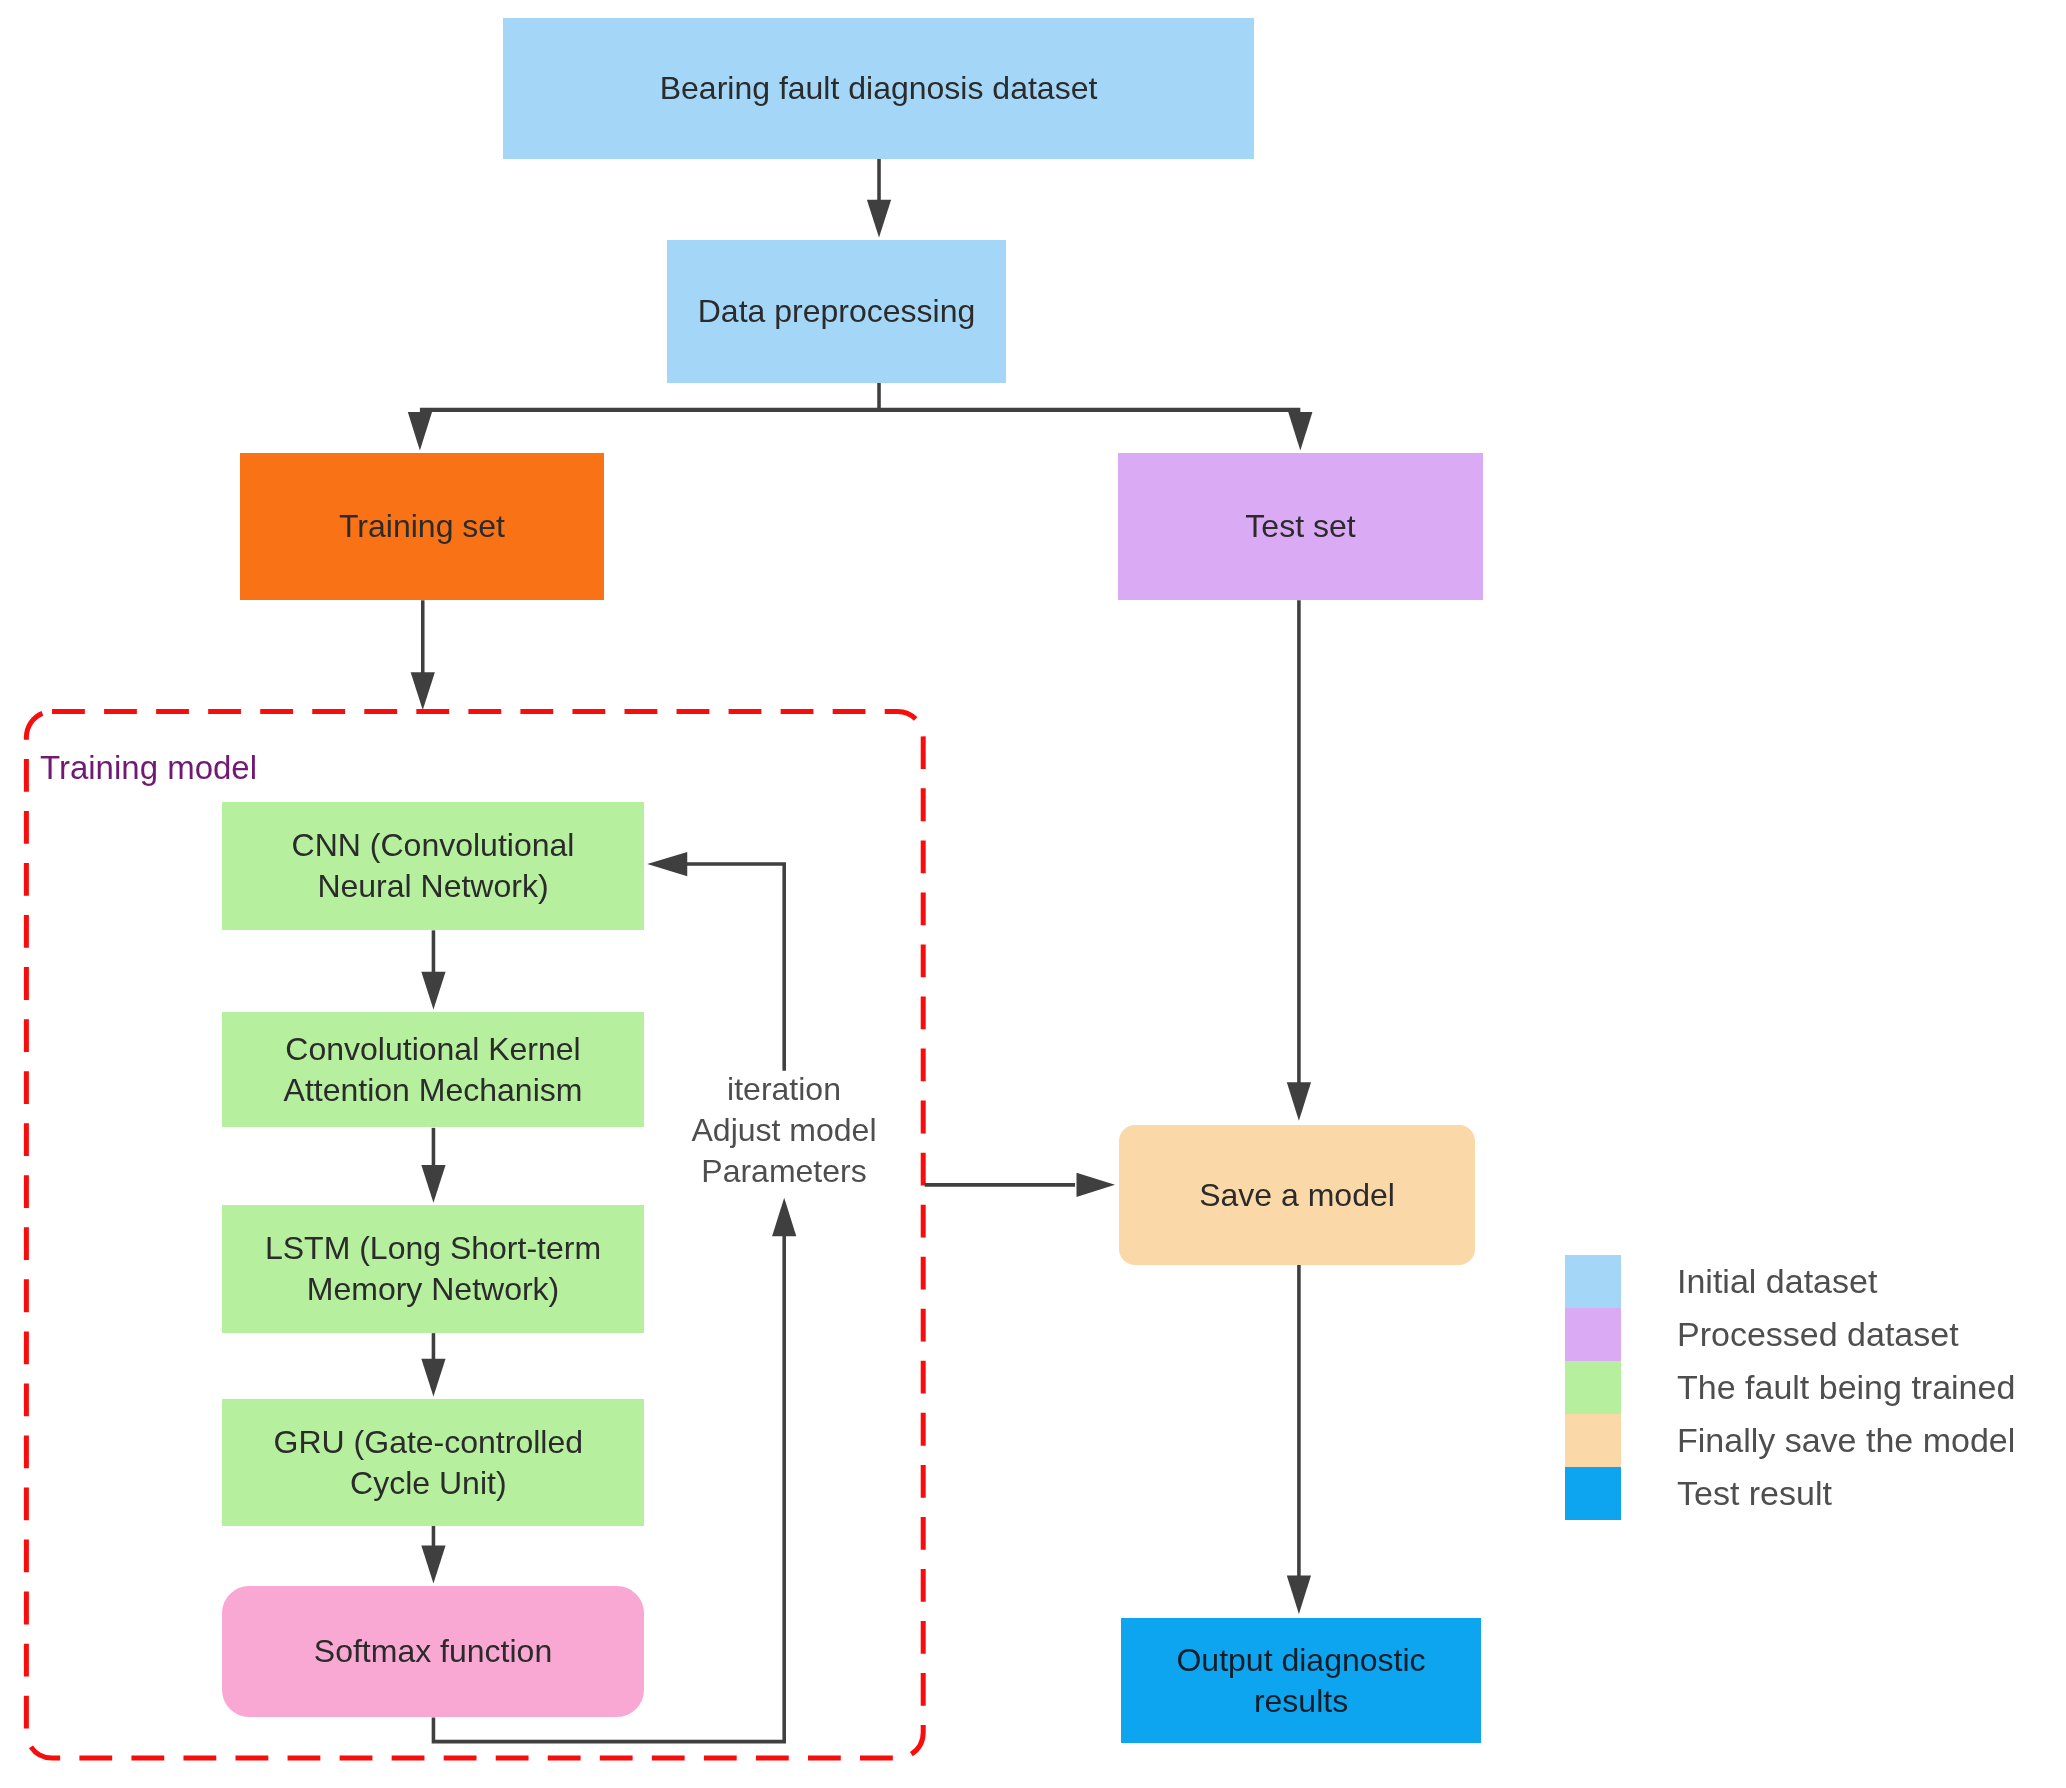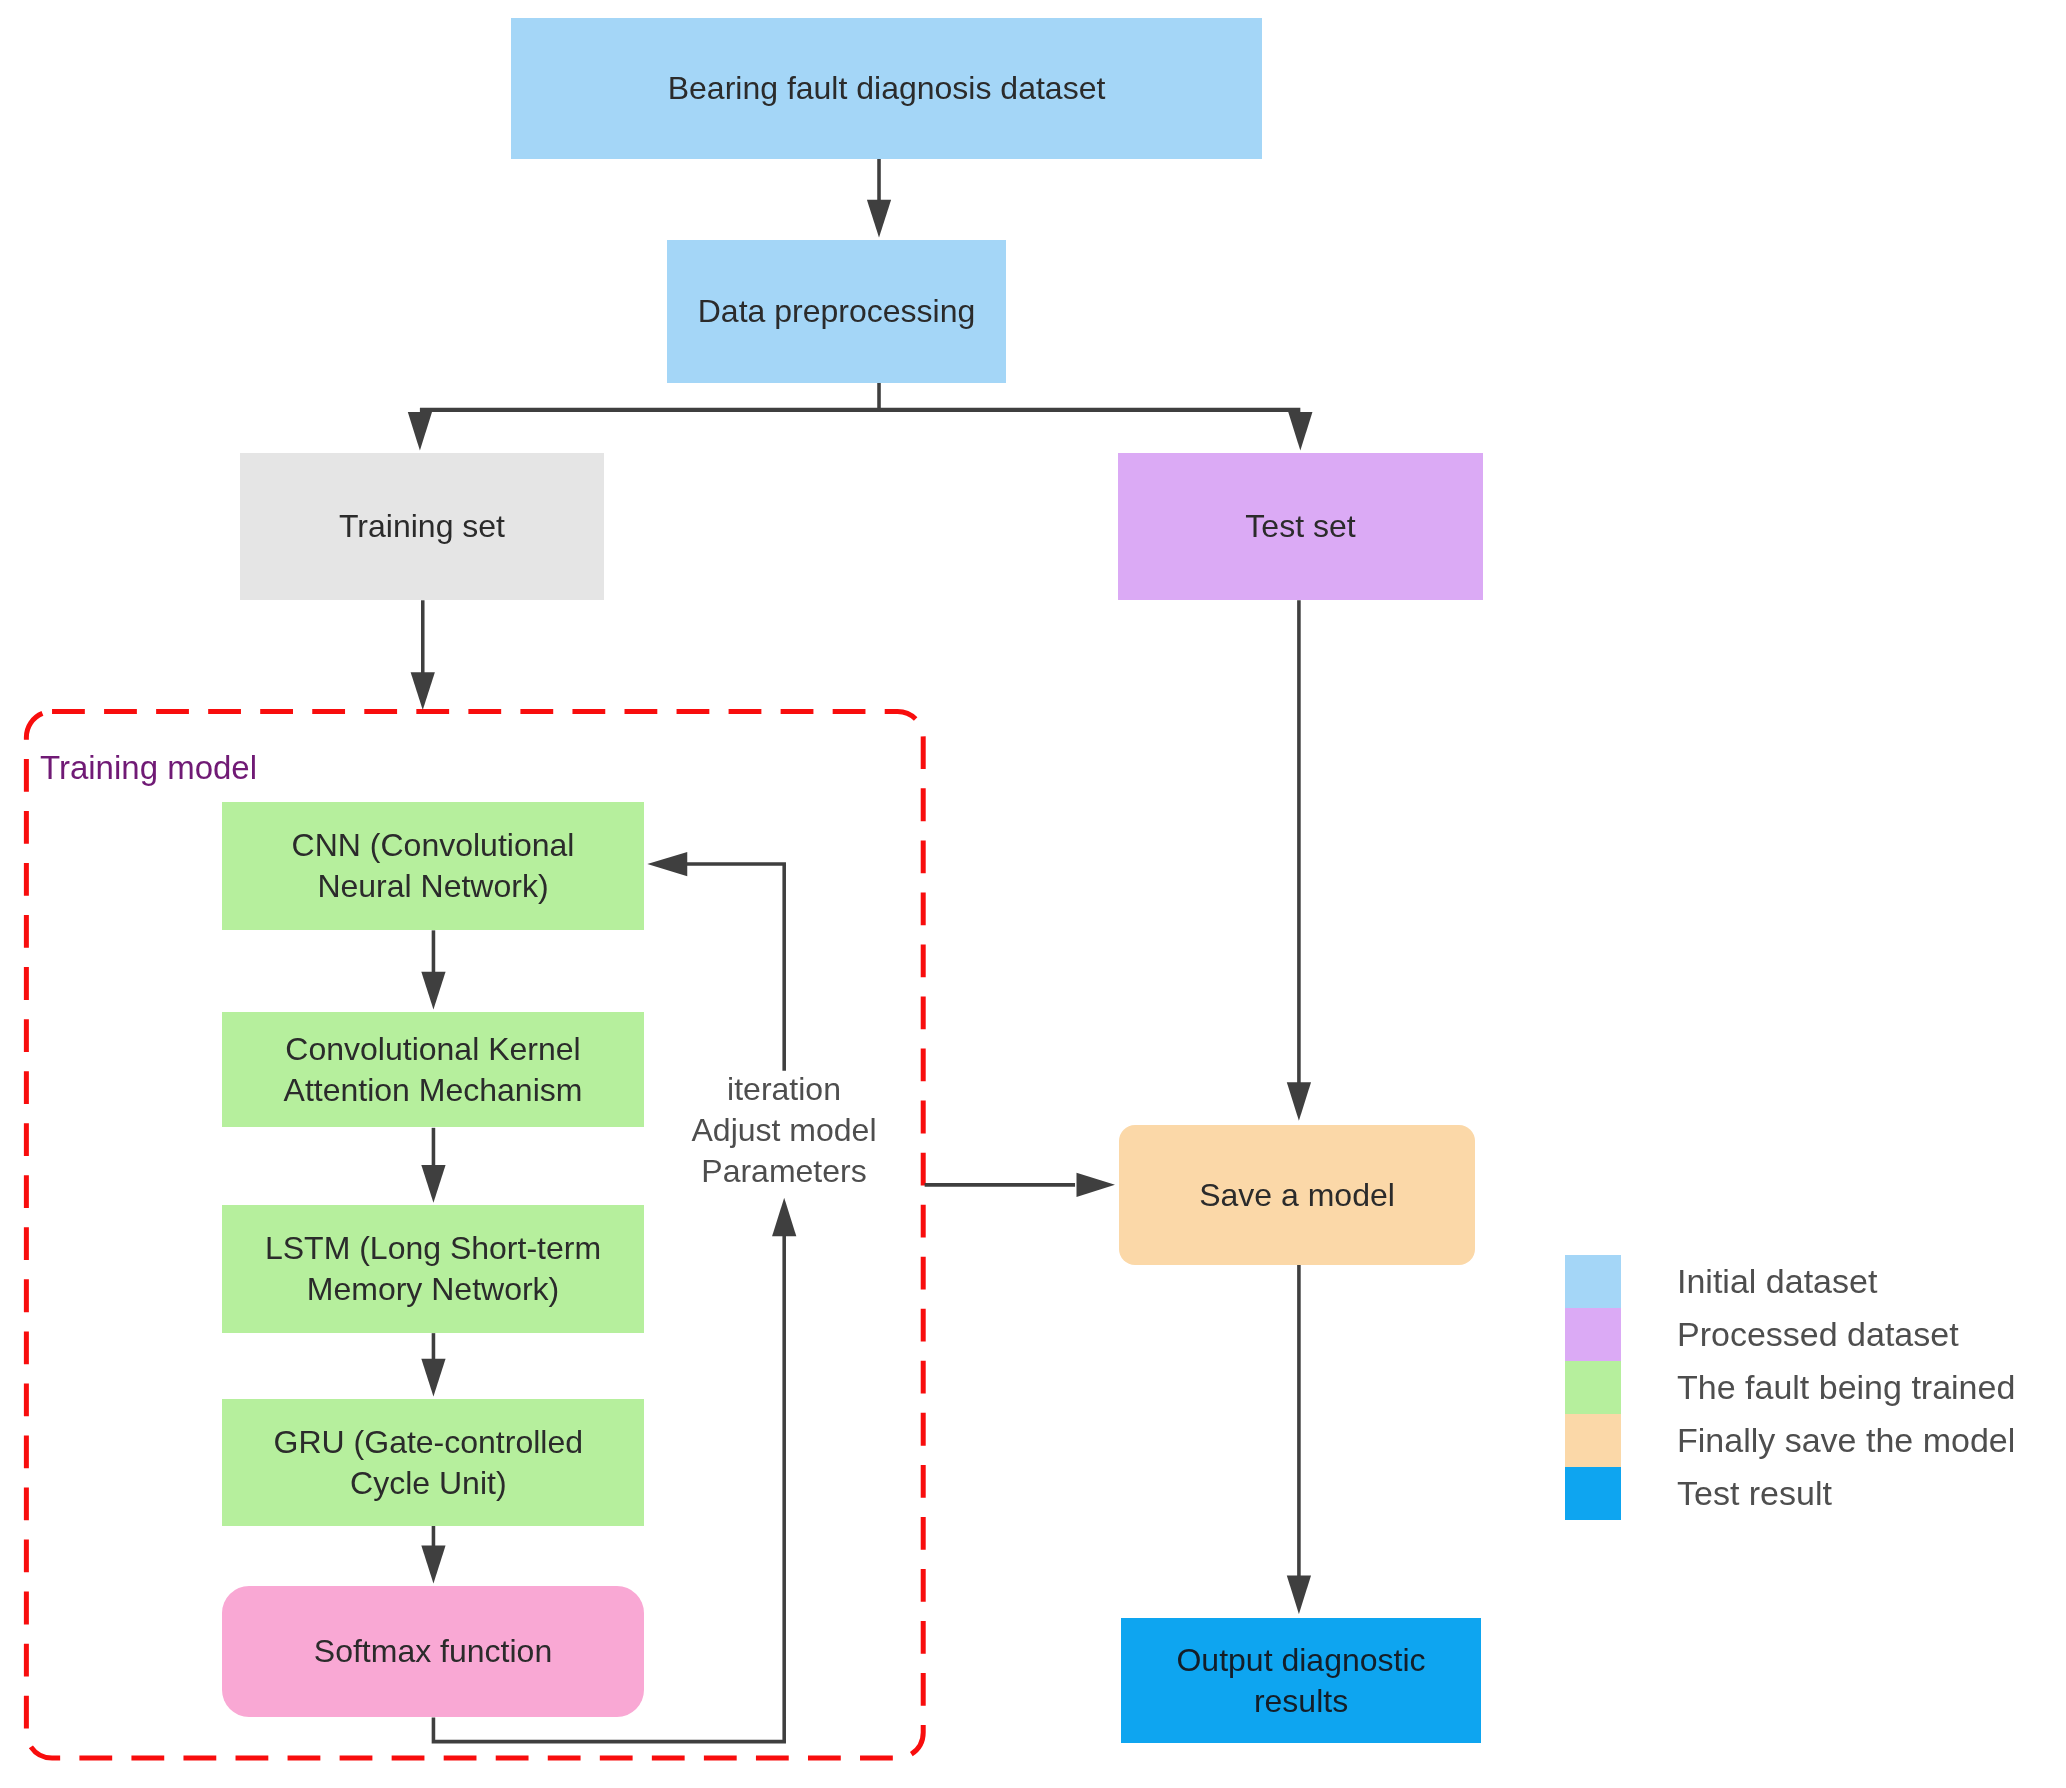--- a/index.html
+++ b/index.html
@@ -7,21 +7,21 @@
   .canvas{
     position:relative;width:2066px;height:1788px;background:#ffffff;overflow:hidden;
     font-family:"Liberation Sans","DejaVu Sans",sans-serif;
   }
   .wires{position:absolute;left:0;top:0;width:2066px;height:1788px;}
   .node{
     position:absolute;display:flex;align-items:center;justify-content:center;
     text-align:center;font-size:32px;line-height:1.28;color:#2b2b2b;
     padding:0 21.4px;box-sizing:border-box;
   }
-  #n-bearing   {left:503px; top:18px;  width:751px;height:141px;margin-left:8px;}
+  #n-bearing   {left:503px; top:18px;  width:751px;height:141px;}
   #n-preproc   {left:667px; top:240px; width:339px; height:143px;}
   #n-train     {left:240px; top:453px; width:364px; height:147px;}
   #n-test      {left:1118px;top:453px; width:365px; height:147px;}
   #n-cnn       {left:222px; top:802px;width:422px; height:128px;}
   #n-att       {left:222px; top:1012px;width:422px; height:115px;}
   #n-lstm      {left:222px; top:1205px;width:422px; height:128px;}
   #n-gru       {left:222px; top:1399px;width:422px; height:127px;padding-left:12px;}
   #n-softmax   {left:222px; top:1586px;width:422px; height:131px;}
   #n-save      {left:1119px;top:1125px;width:356px; height:140px;}
   #n-output    {left:1121px;top:1618px;width:360px; height:125px;color:#141e28;}
@@ -80,21 +80,21 @@
       <polygon points="1805,1518 1839,1518 1822,1572"></polygon>
       <polygon points="1510,1645 1510,1679 1564,1662"></polygon>
       <polygon points="1805,2210 1839,2210 1822,2264"></polygon>
     </g>
   </svg>
 
   <div class="node" id="n-bearing" style="background: rgb(164, 214, 247);">Bearing fault diagnosis dataset</div>
 
   <div class="node" id="n-preproc" style="background: rgb(164, 214, 247);">Data preprocessing</div>
 
-  <div class="node" id="n-train" style="background: #e5e5e5;">Training set</div>
+  <div class="node" id="n-train" style="background: #f97316;">Training set</div>
 
   <div class="node" id="n-test" style="background: rgb(219, 170, 245);">Test set</div>
 
   <div class="group-label">Training model</div>
 
   <div class="node" id="n-cnn" style="background: rgb(182, 239, 157);">CNN (Convolutional Neural Network)</div>
 
   <div class="node" id="n-att" style="background: rgb(182, 239, 157);">Convolutional Kernel Attention Mechanism</div>
 
   <div class="node" id="n-lstm" style="background: rgb(182, 239, 157);">LSTM (Long Short-term Memory Network)</div>

